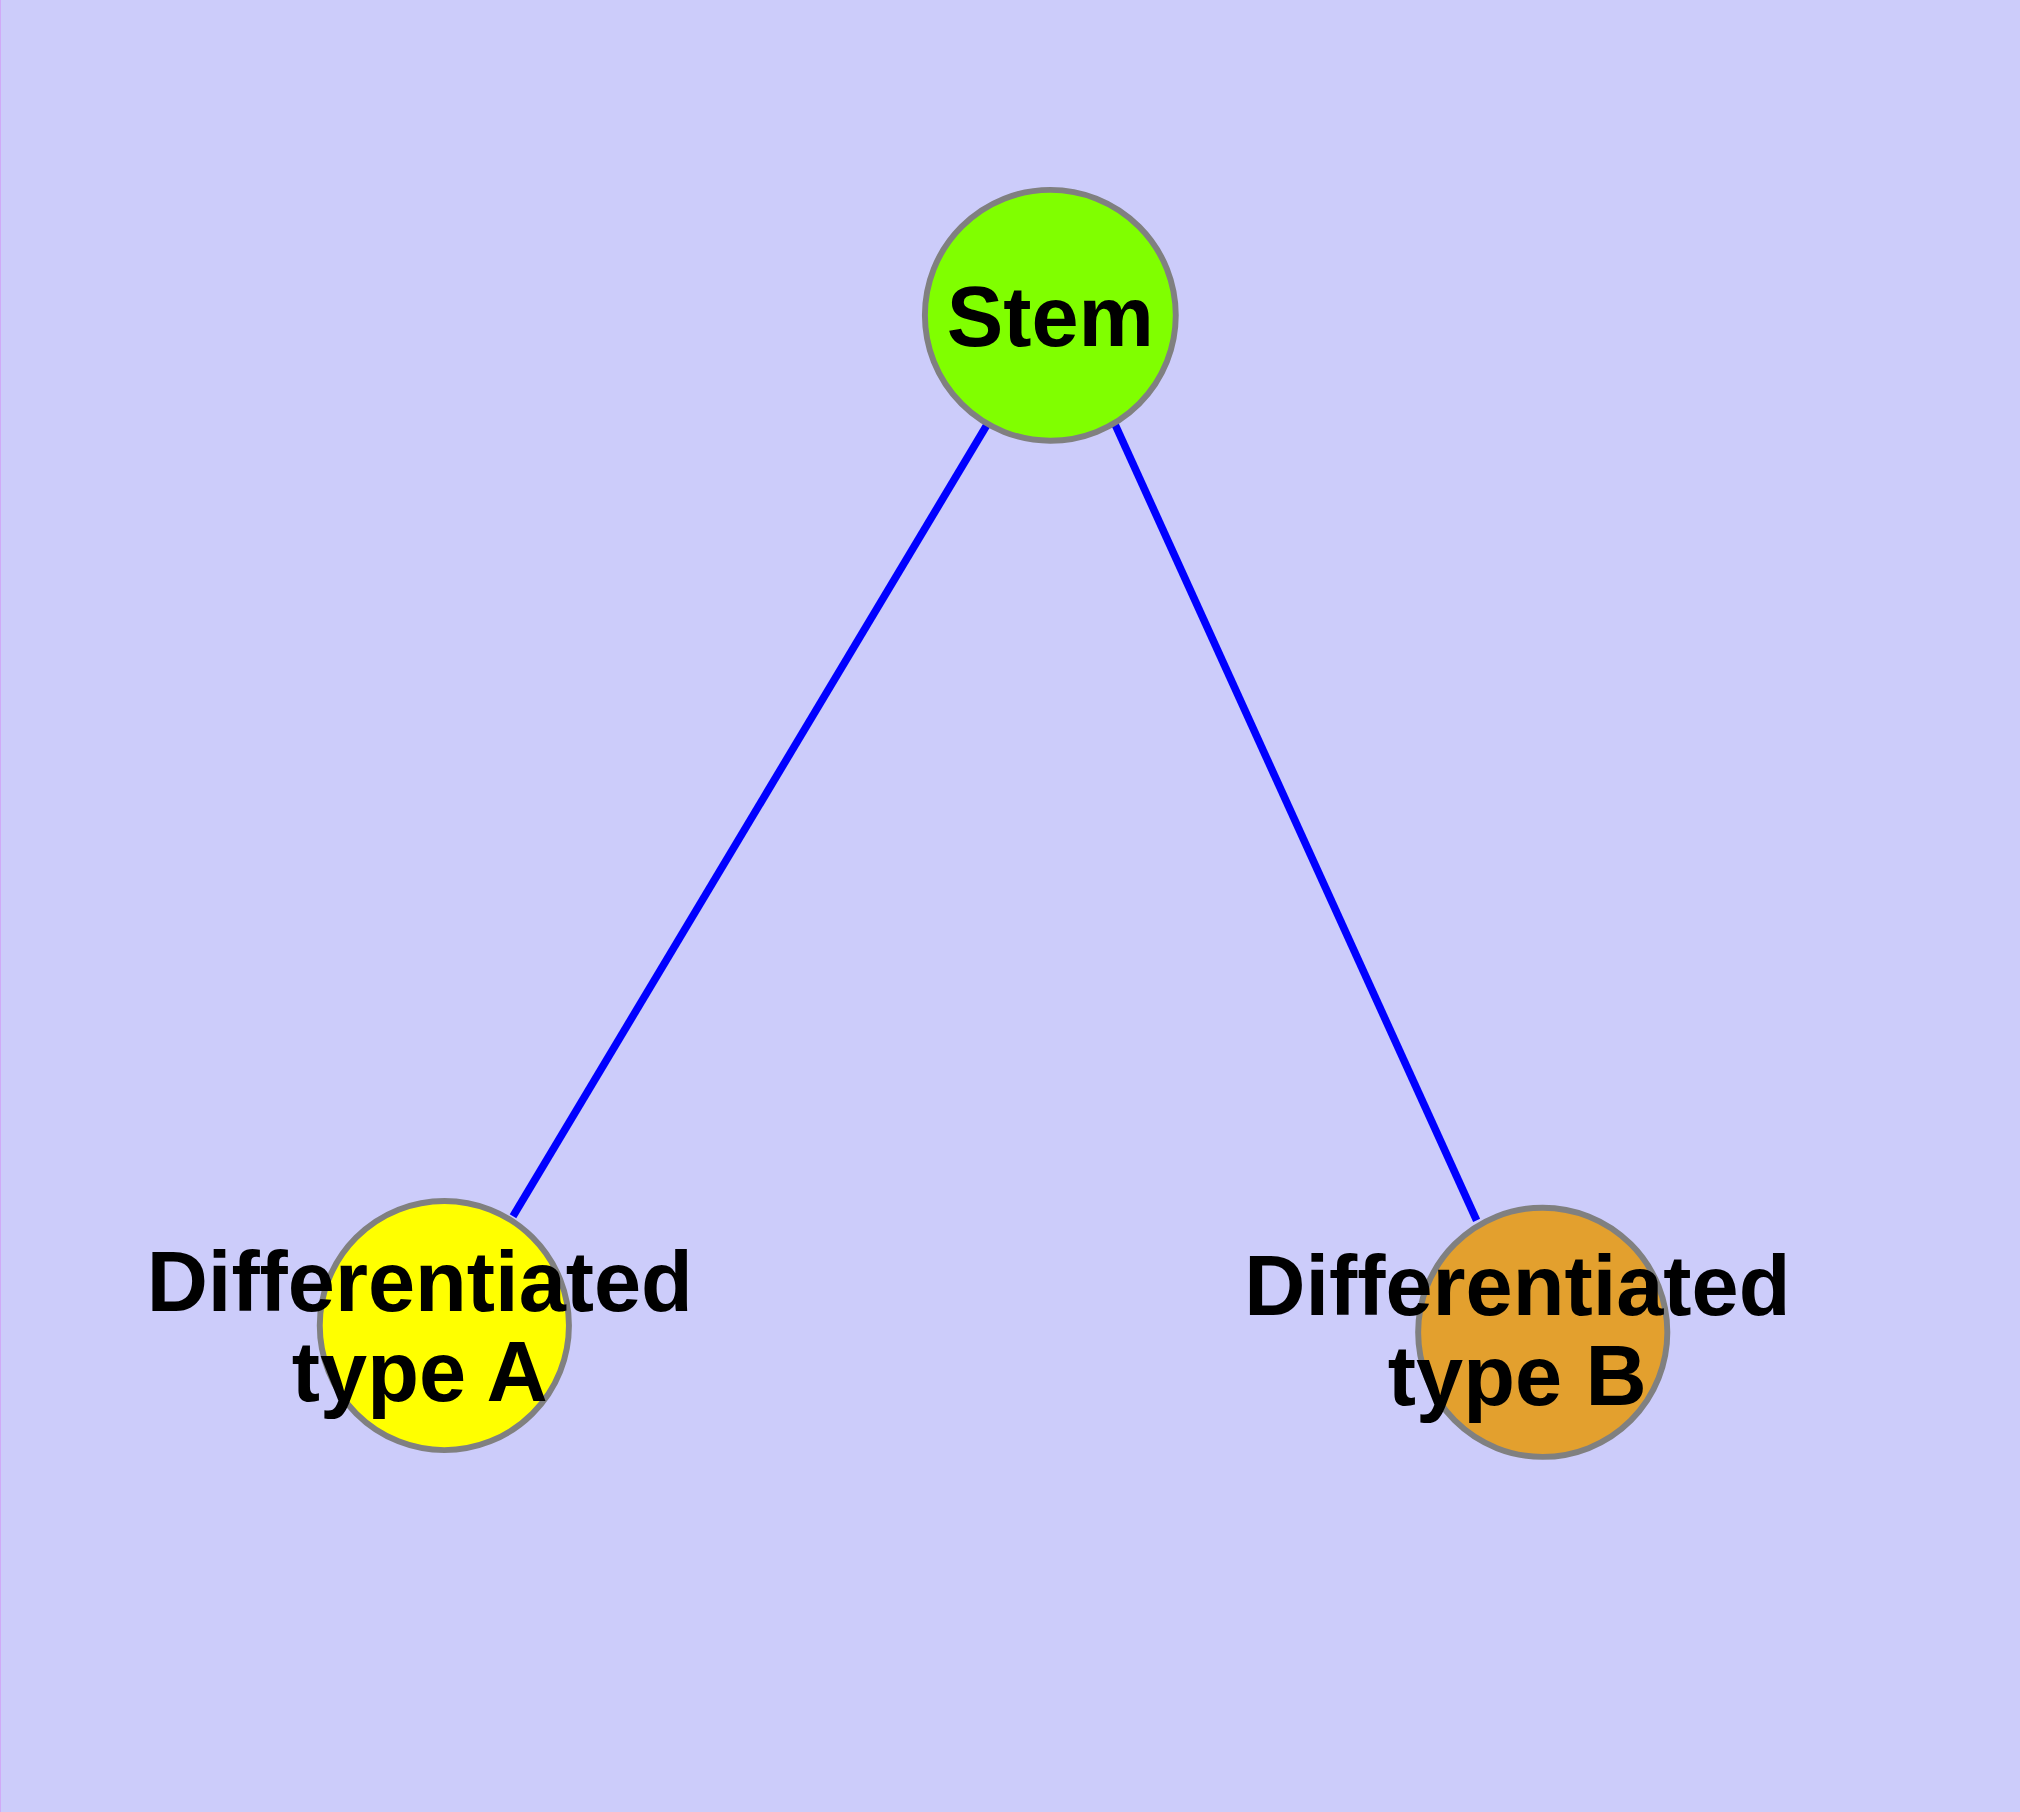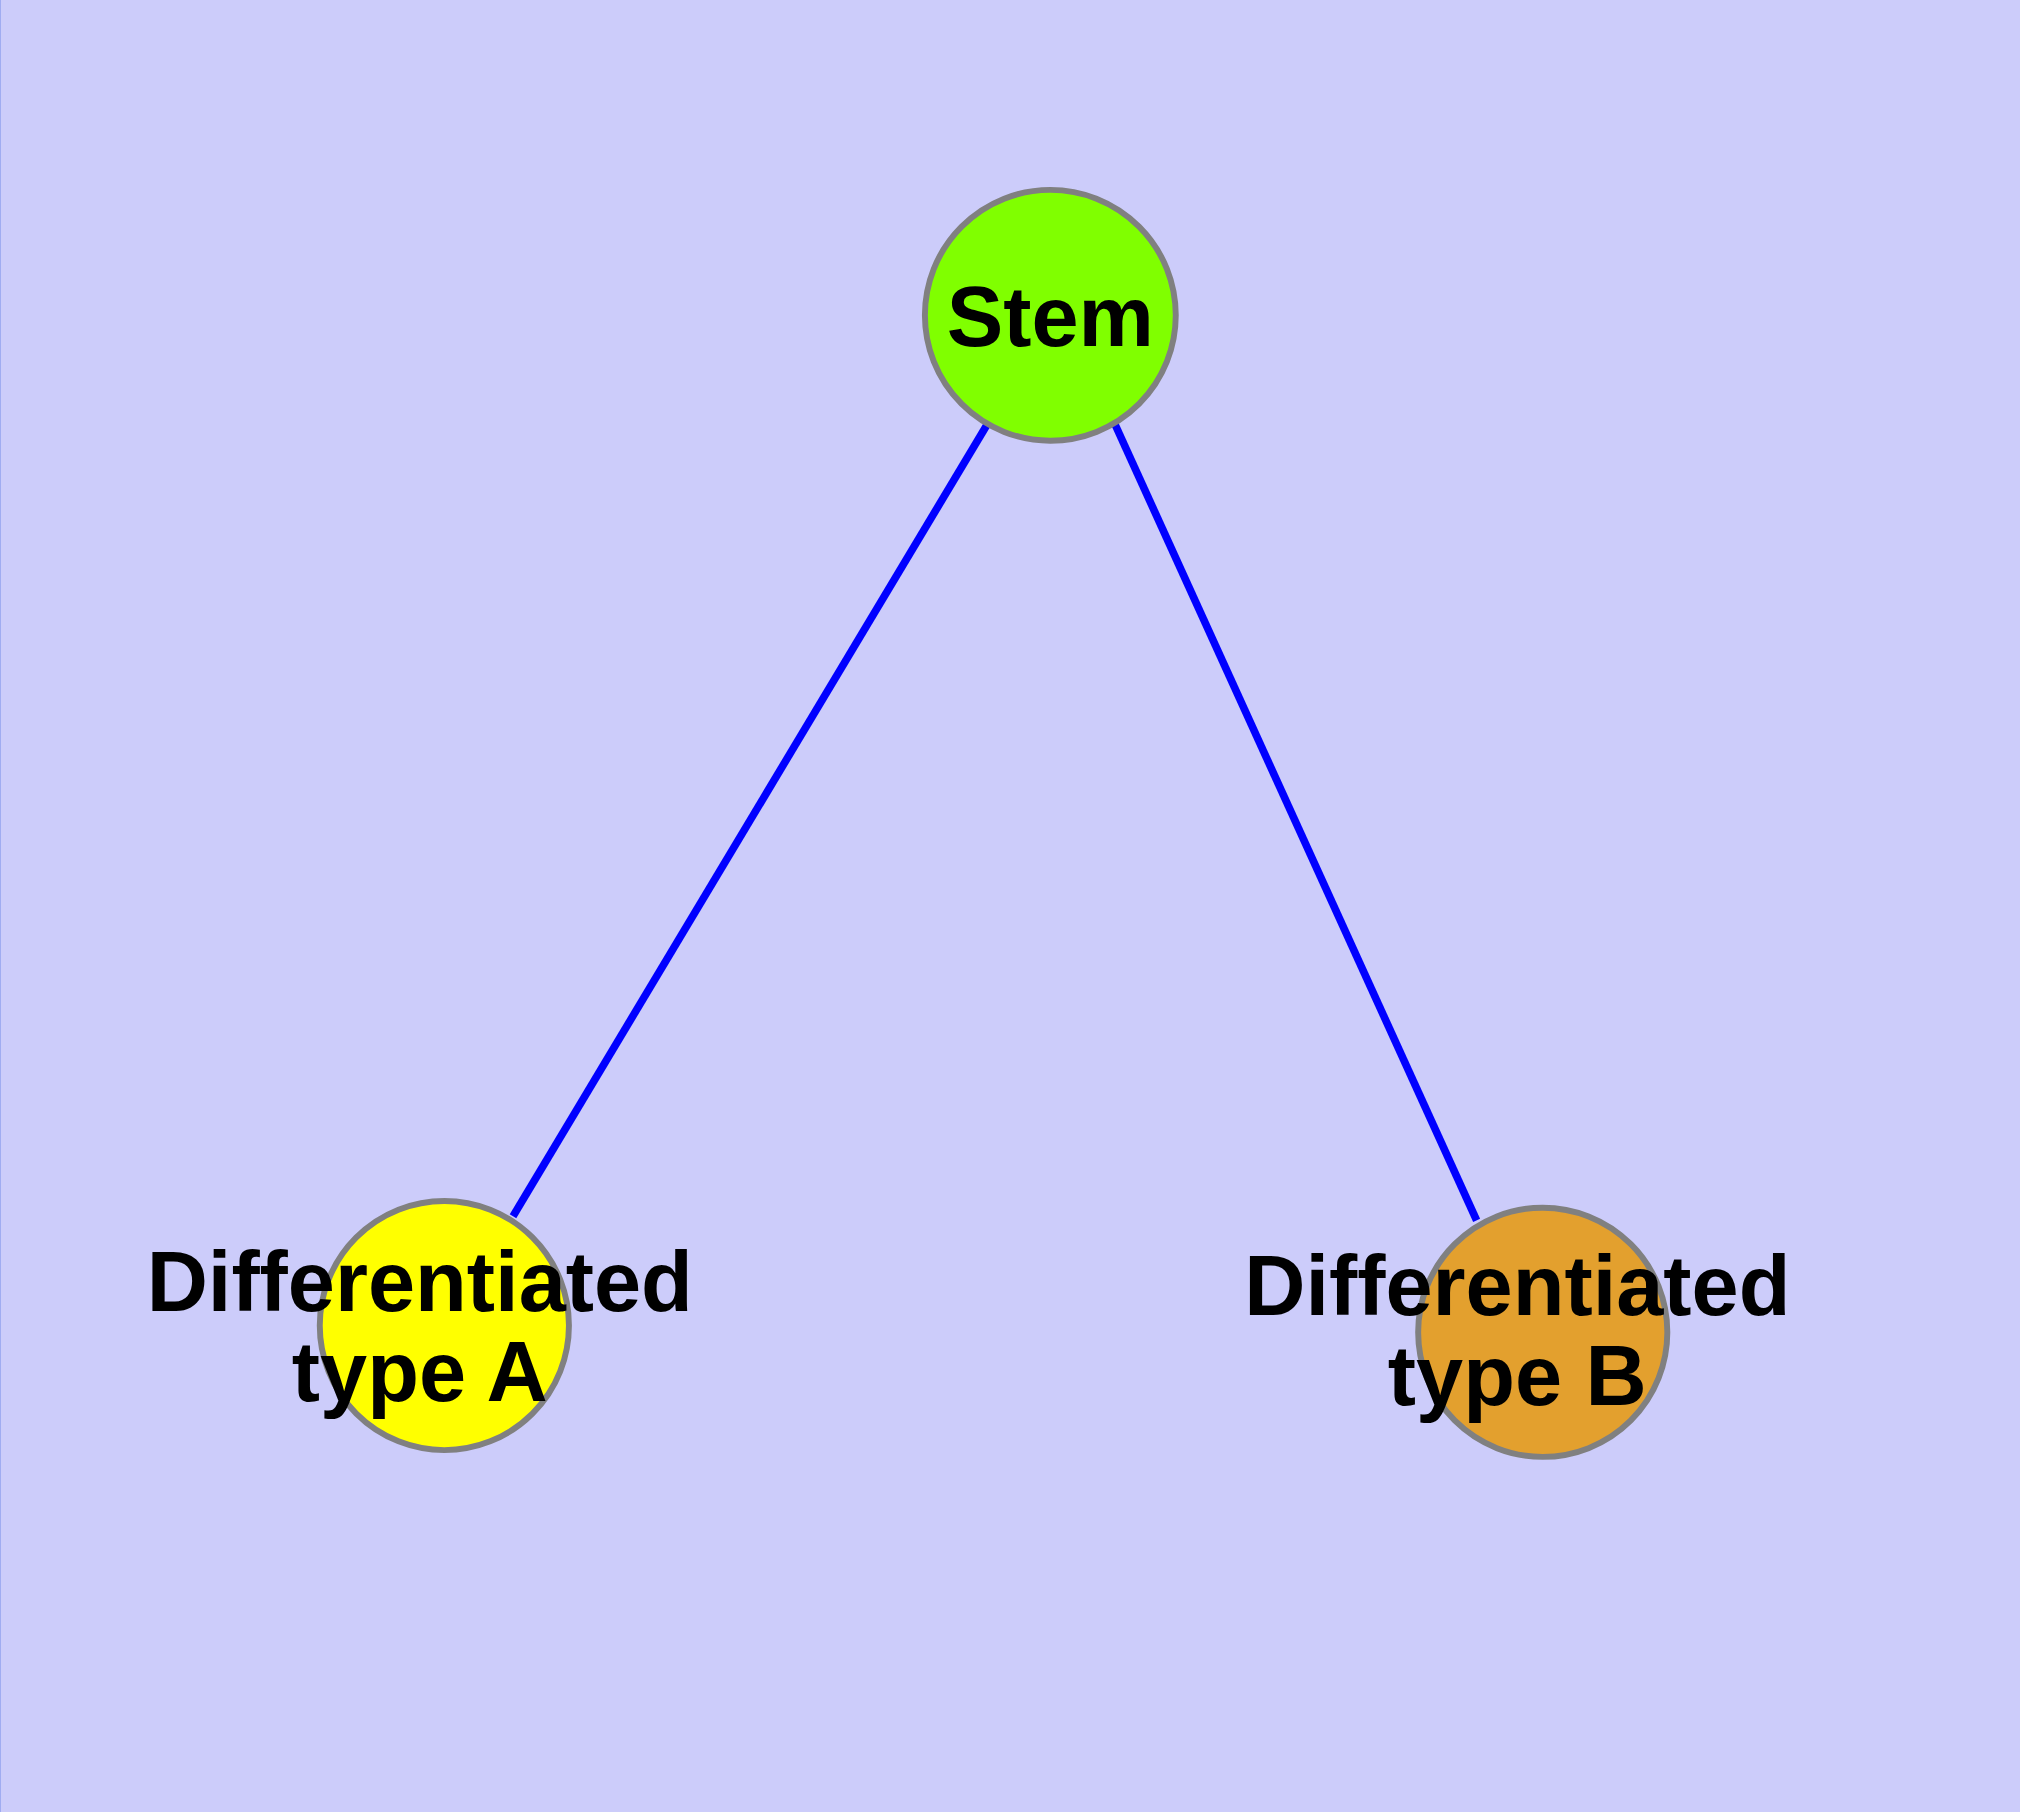--- a/index.html
+++ b/index.html
@@ -35,21 +35,21 @@
   .edge-line {
     stroke-linecap: butt;
   }
   .node-circle {
     stroke-linejoin: round;
   }
 </style>
 </head>
 <body>
 
-<div id="canvas-root" style="width: 2021px; height: 1812px; background: #1d4ed8;">
+<div id="canvas-root" style="width: 2021px; height: 1812px; background: #d946ef;">
   <svg id="graph-svg" viewBox="0 0 2384 2138" xmlns="http://www.w3.org/2000/svg" aria-label="graph" style="width: 2021px; height: 1812px;">
     <rect id="bg-rect" x="0" y="0" width="2384" height="2138" fill="#ccccfa"></rect>
     <g id="edges-layer">
         <line class="edge-line" x1="1165" y1="500" x2="605" y2="1435" stroke="#0000ff" stroke-width="9"></line>
         <line class="edge-line" x1="1315" y1="500" x2="1742" y2="1440" stroke="#0000ff" stroke-width="9"></line>
       </g>
     <g id="nodes-layer">
         <circle class="node-circle" cx="1239" cy="372" r="148" fill="#80ff00" stroke="#808080" stroke-width="7"></circle>
         <circle class="node-circle" cx="524" cy="1564" r="147" fill="#ffff00" stroke="#808080" stroke-width="7"></circle>
         <circle class="node-circle" cx="1820" cy="1572" r="147" fill="#e3a02e" stroke="#808080" stroke-width="7"></circle>

